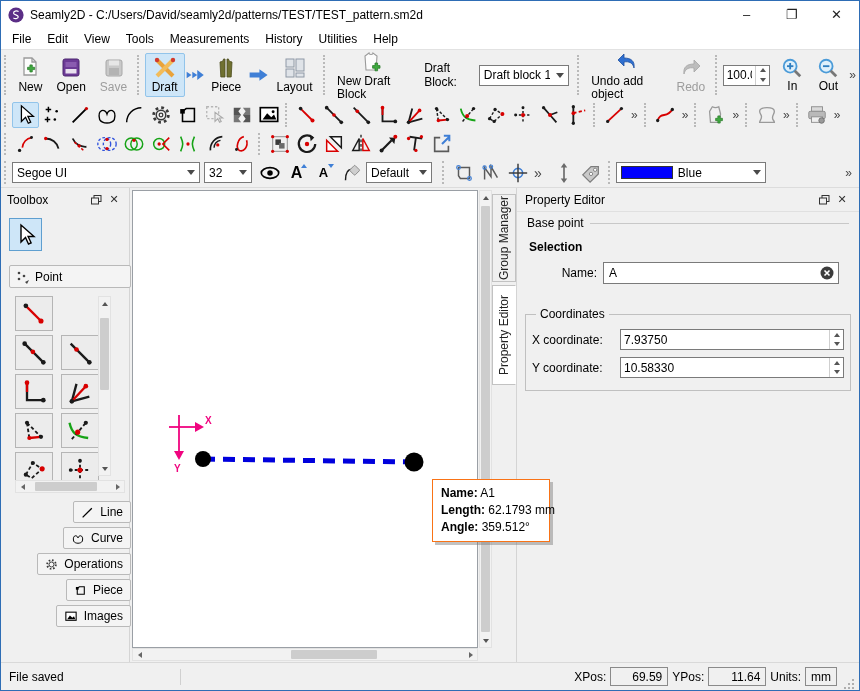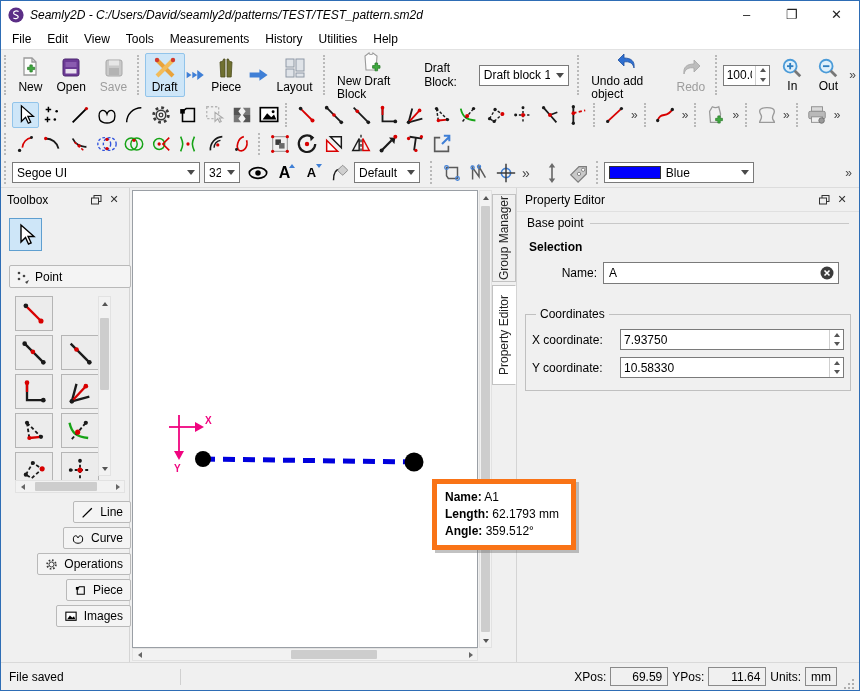--- a/index.html
+++ b/index.html
@@ -2,21 +2,21 @@
 <html><head>
 <meta charset="utf-8">
 <style>
   * { box-sizing: border-box; margin: 0; padding: 0; }
   body { background:#444; font-family:"Liberation Sans","DejaVu Sans",sans-serif; font-size:12px; color:#000; }
   #window { width:860px; height:691px; position:relative; background:#f0f0f0; border:1px solid #2e6db5; overflow:hidden; }
 
   
   .titlebar { height:27px; background:#fff; display:flex; align-items:center; }
   .titlebar .logo { width:16px; height:16px; margin:0 6px 0 7px; }
-  .titlebar .title { flex:1; font-size:12px;font-style:italic; }
+  .titlebar .title { flex:1; font-size:12px; }
   .wbtn { width:45px; height:27px; display:flex; align-items:center; justify-content:center; font-size:13px; color:#222; }
 
   
   .menubar { height:21px; background:#fff; display:flex; align-items:center; padding-left:3px; }
   .menu-item { padding:2px 8px; }
 
   
   .tb { display:flex; align-items:center; background:#f0f0f0; }
   .tb1 { height:51px; border-top:1px solid #e2e2e2; }
   .tb2 { height:30px; }
@@ -61,21 +61,21 @@
   .sbbtn { flex:none; width:13px; height:13px; display:flex; align-items:center; justify-content:center; }
   .catbtns { position:absolute; left:8px; top:313px; width:122px; display:flex; flex-direction:column; gap:4px;align-items:flex-end; }
   .catbtn { height:22px; background:#f4f4f4; border:1px solid #b9b9b9; border-radius:2px; display:flex; align-items:center; gap:6px; padding:0 7px; }
 
   
   .canvaswrap { width:362px; flex:none; position:relative; }
   .canvas { position:absolute; left:2px; top:2px; width:346px; height:458px; background:#fff; border:1px solid #9a9fa5; }
   .cv-vscroll { right:0; top:2px; height:458px; }
   .cv-hscroll { left:2px; bottom:1px; width:346px; }
 
-  .tooltip { position:absolute; left:431px; top:291px; width:144px; background:#fff; border:5px solid #f97316; box-shadow:3px 3px 0 rgba(120,120,120,.45); padding:5px 8px; z-index:30; }
+  .tooltip { position:absolute; left:431px; top:291px; width:118px; background:#fff; border:1px solid #f97316; box-shadow:3px 3px 0 rgba(120,120,120,.45); padding:5px 8px; z-index:30; }
   .tooltip .trow { line-height:17px; white-space:nowrap; }
   .tooltip b { font-weight:bold; }
 
   
   .docktabs { width:24px; flex:none; display:flex; flex-direction:column; align-items:stretch; padding-top:6px; gap:3px; }
   .vtab { border:1px solid #c2c2c2; background:#f0f0f0; display:flex; align-items:center; justify-content:center; }
   .vtab span { writing-mode:vertical-rl; transform:rotate(180deg); font-size:12px; color:#222; white-space:nowrap; }
   .vtab.active { background:#fff; border-right:1px solid #fff; }
 
   
@@ -579,21 +579,21 @@
       </svg>
     </div>
   </div>
 
   <div class="tb tb4">
     <div class="vsep"></div>
     <div class="combo" style="width:188px">
       <span class="cval">Segoe UI</span>
       <span class="carr"></span>
     </div>
-    <div class="combo" style="width:36px;margin-left:4px">
+    <div class="combo" style="width:48px;margin-left:4px">
       <span class="cval">32</span>
       <span class="carr"></span>
     </div>
     <div class="itool" style="margin-left:4px">
       <svg width="24" height="22" viewBox="0 0 24 24">
         <ellipse cx="12" cy="12" rx="9.5" ry="5.8" fill="none" stroke="#000" stroke-width="1.8"></ellipse>
         <circle cx="12" cy="12" r="3" fill="#000"></circle>
       </svg>
     </div>
     <div class="itool" style="position:relative">

